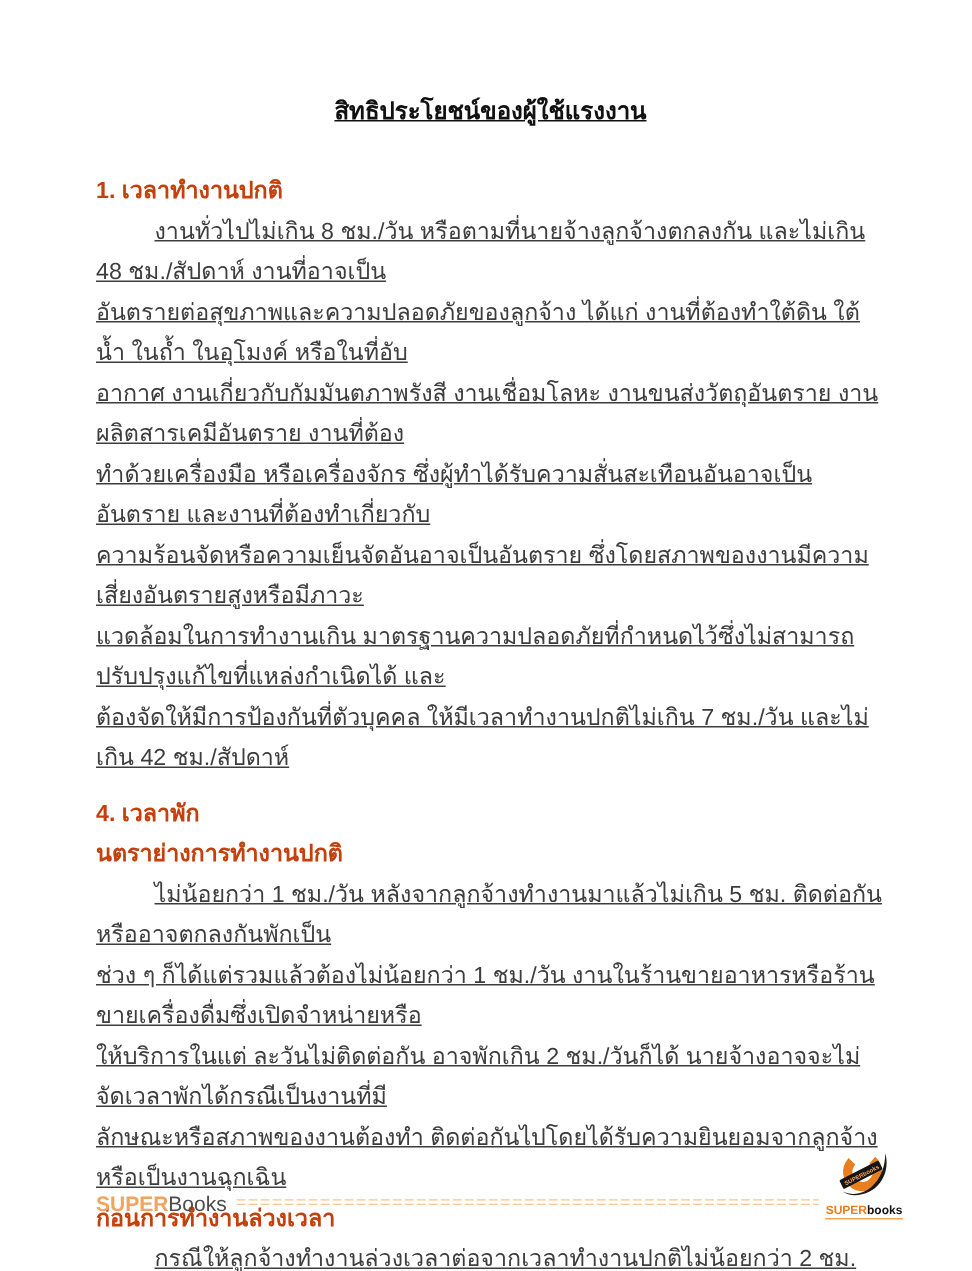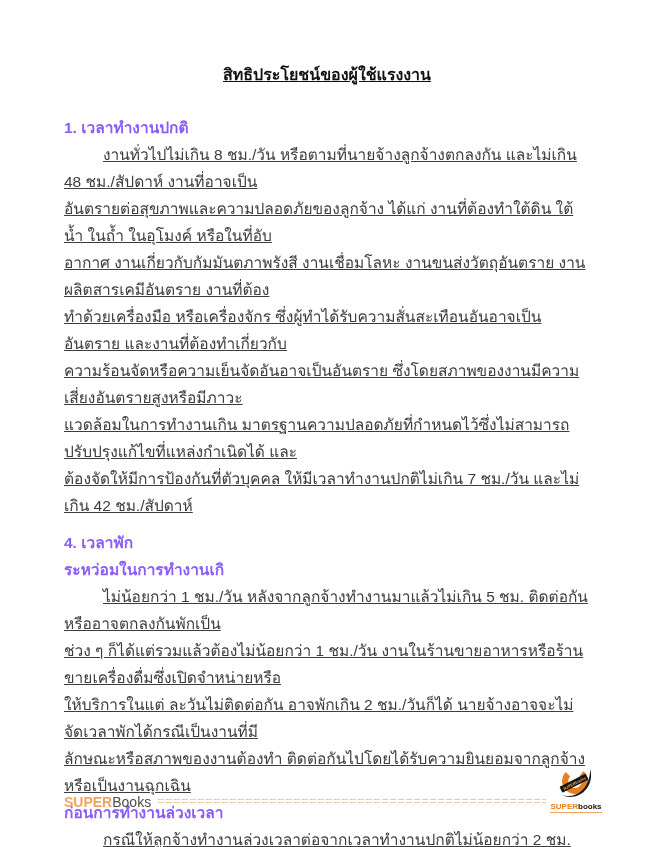--- a/index.html
+++ b/index.html
@@ -21,21 +21,21 @@
     line-height:27px;
     color:#111111;
     text-decoration:underline;
   }
   .sec-1 { margin-top:26px; }
   .sec-2 { margin-top:10px; }
   .h {
     font-weight:bold;
     font-size:15.5px;
     line-height:27px;
-    color:#8b5cf6;
+    color:#c2410c;
   }
   .para {
     font-size:15.5px;
     line-height:27px;
     white-space:pre-line;
     text-indent:39px;
     color:#3d3d3d;
     text-decoration:underline;
   }
   .footer {
@@ -85,21 +85,21 @@
 อันตรายต่อสุขภาพและความปลอดภัยของลูกจ้าง ได้แก่ งานที่ต้องทำใต้ดิน ใต้น้ำ ในถ้ำ ในอุโมงค์ หรือในที่อับ
 อากาศ งานเกี่ยวกับกัมมันตภาพรังสี งานเชื่อมโลหะ งานขนส่งวัตถุอันตราย งานผลิตสารเคมีอันตราย งานที่ต้อง
 ทำด้วยเครื่องมือ หรือเครื่องจักร ซึ่งผู้ทำได้รับความสั่นสะเทือนอันอาจเป็นอันตราย และงานที่ต้องทำเกี่ยวกับ
 ความร้อนจัดหรือความเย็นจัดอันอาจเป็นอันตราย ซึ่งโดยสภาพของงานมีความเสี่ยงอันตรายสูงหรือมีภาวะ
 แวดล้อมในการทำงานเกิน มาตรฐานความปลอดภัยที่กำหนดไว้ซึ่งไม่สามารถปรับปรุงแก้ไขที่แหล่งกำเนิดได้ และ
 ต้องจัดให้มีการป้องกันที่ตัวบุคคล ให้มีเวลาทำงานปกติไม่เกิน 7 ชม./วัน และไม่เกิน 42 ชม./สัปดาห์</div>
     </section>
 
     <section class="sec-2">
       <div class="h">4. เวลาพัก</div>
-      <div class="h">ระหว่อมในการทำงานเกิ</div>
+      <div class="h">นตราย่างการทำงานปกติ</div>
       <div class="para">ไม่น้อยกว่า 1 ชม./วัน หลังจากลูกจ้างทำงานมาแล้วไม่เกิน 5 ชม. ติดต่อกัน หรืออาจตกลงกันพักเป็น
 ช่วง ๆ ก็ได้แต่รวมแล้วต้องไม่น้อยกว่า 1 ชม./วัน งานในร้านขายอาหารหรือร้านขายเครื่องดื่มซึ่งเปิดจำหน่ายหรือ
 ให้บริการในแต่ ละวันไม่ติดต่อกัน อาจพักเกิน 2 ชม./วันก็ได้ นายจ้างอาจจะไม่จัดเวลาพักได้กรณีเป็นงานที่มี
 ลักษณะหรือสภาพของงานต้องทำ ติดต่อกันไปโดยได้รับความยินยอมจากลูกจ้างหรือเป็นงานฉุกเฉิน</div>
       <div class="h">ก่อนการทำงานล่วงเวลา</div>
       <div class="para">กรณีให้ลูกจ้างทำงานล่วงเวลาต่อจากเวลาทำงานปกติไม่น้อยกว่า 2 ชม. ต้องจัดให้ลูกจ้างพักก่อนเริ่ม
 ทำงานล่วงเวลาไม่น้อยกว่า 20 นาที</div>
     </section>
 
   </div>

